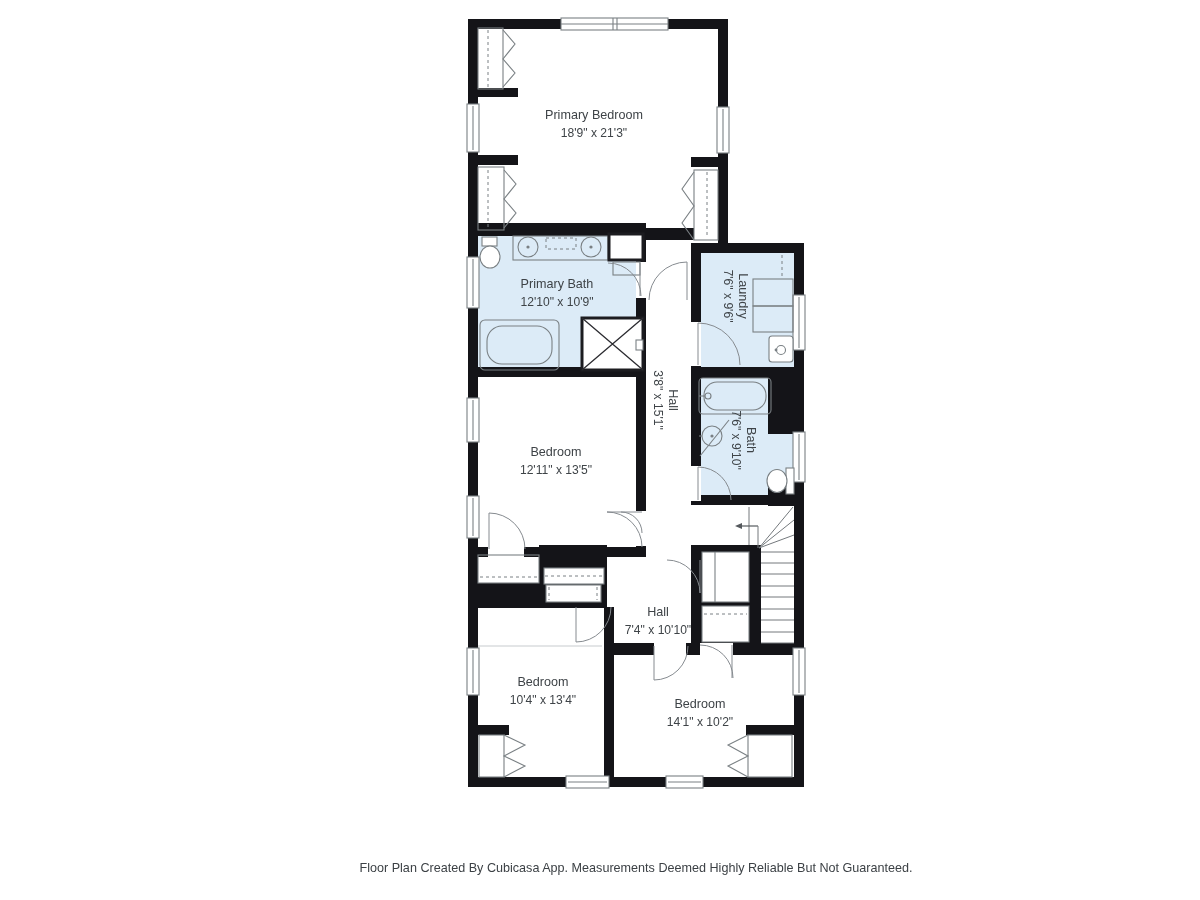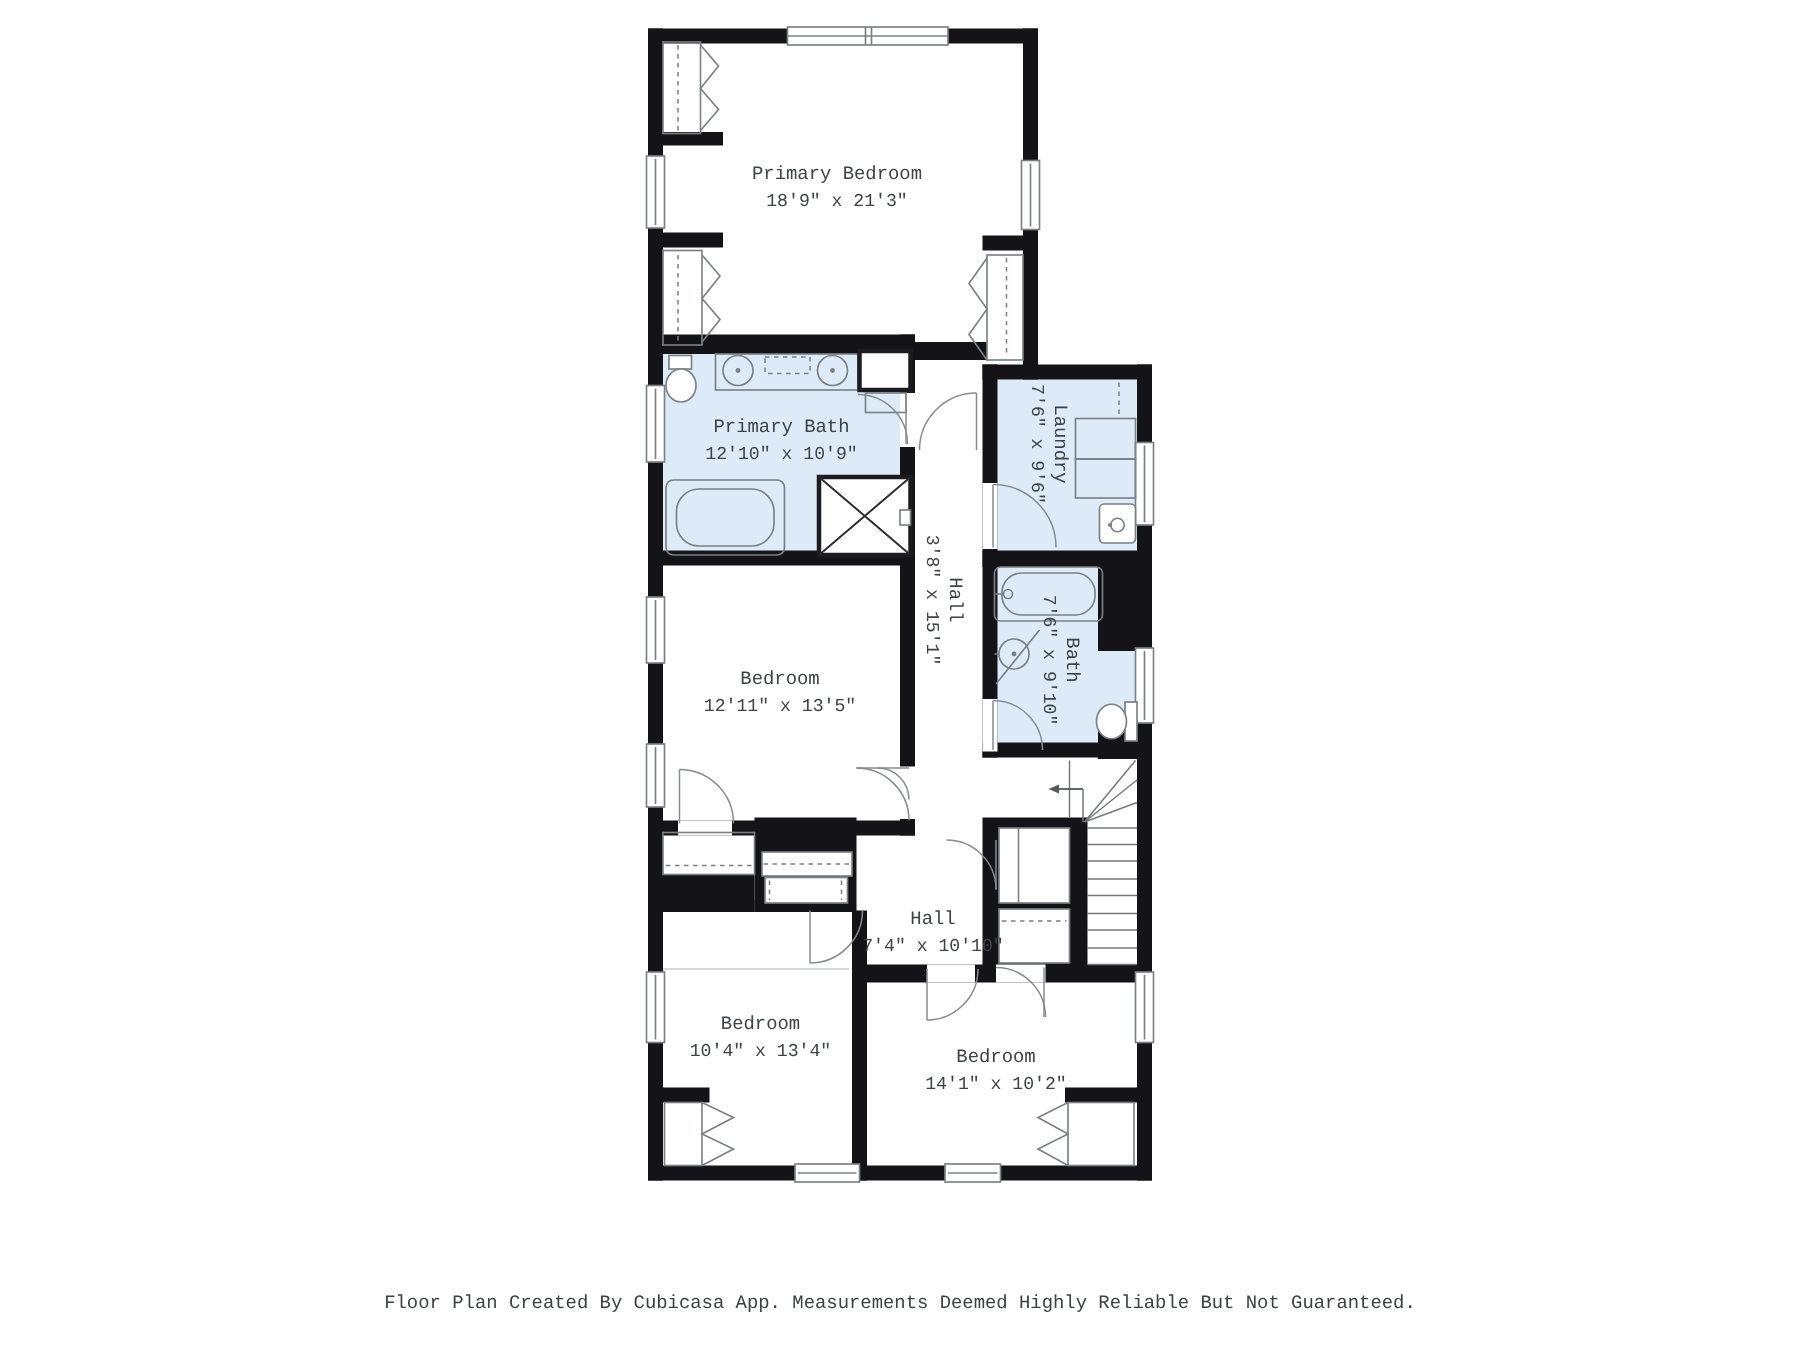--- a/index.html
+++ b/index.html
@@ -1,20 +1,20 @@
 <!DOCTYPE html>
 <html style="--wall: #141418; --room-blue: #dcebf7; --line: #7a8084; --text: #3e4347; --bg: #ffffff;"><head>
 <meta charset="utf-8">
 <style>
   :root{
     --wall:#141418; --room-blue:#dcebf7; --line:#7a8084; --text:#3e4347; --bg:#ffffff;
   }
   html,body{margin:0;padding:0;background:var(--bg);}
   .stage{position:relative;width:1164px;height:900px;background:var(--bg);
-         font-family:Liberation Mono, monospace;}
+         font-family:Liberation Sans, sans-serif;margin-left:36px;}
   svg{display:block}
   .wall{fill:var(--wall);stroke:none}
   .blue{fill:var(--room-blue);stroke:none}
   .gap{fill:var(--bg);stroke:none}
   .fx{fill:#ffffff;stroke:var(--line);stroke-width:1.1}
   .fxn{fill:none;stroke:var(--line);stroke-width:1.1}
   .fxd{fill:none;stroke:var(--line);stroke-width:1;stroke-dasharray:3 3}
   .arc{fill:none;stroke:#868b90;stroke-width:1}
   .heavy{fill:#ffffff;stroke:#1c1c20;stroke-width:3}
   .xline{fill:none;stroke:#2b2b30;stroke-width:1.3}

